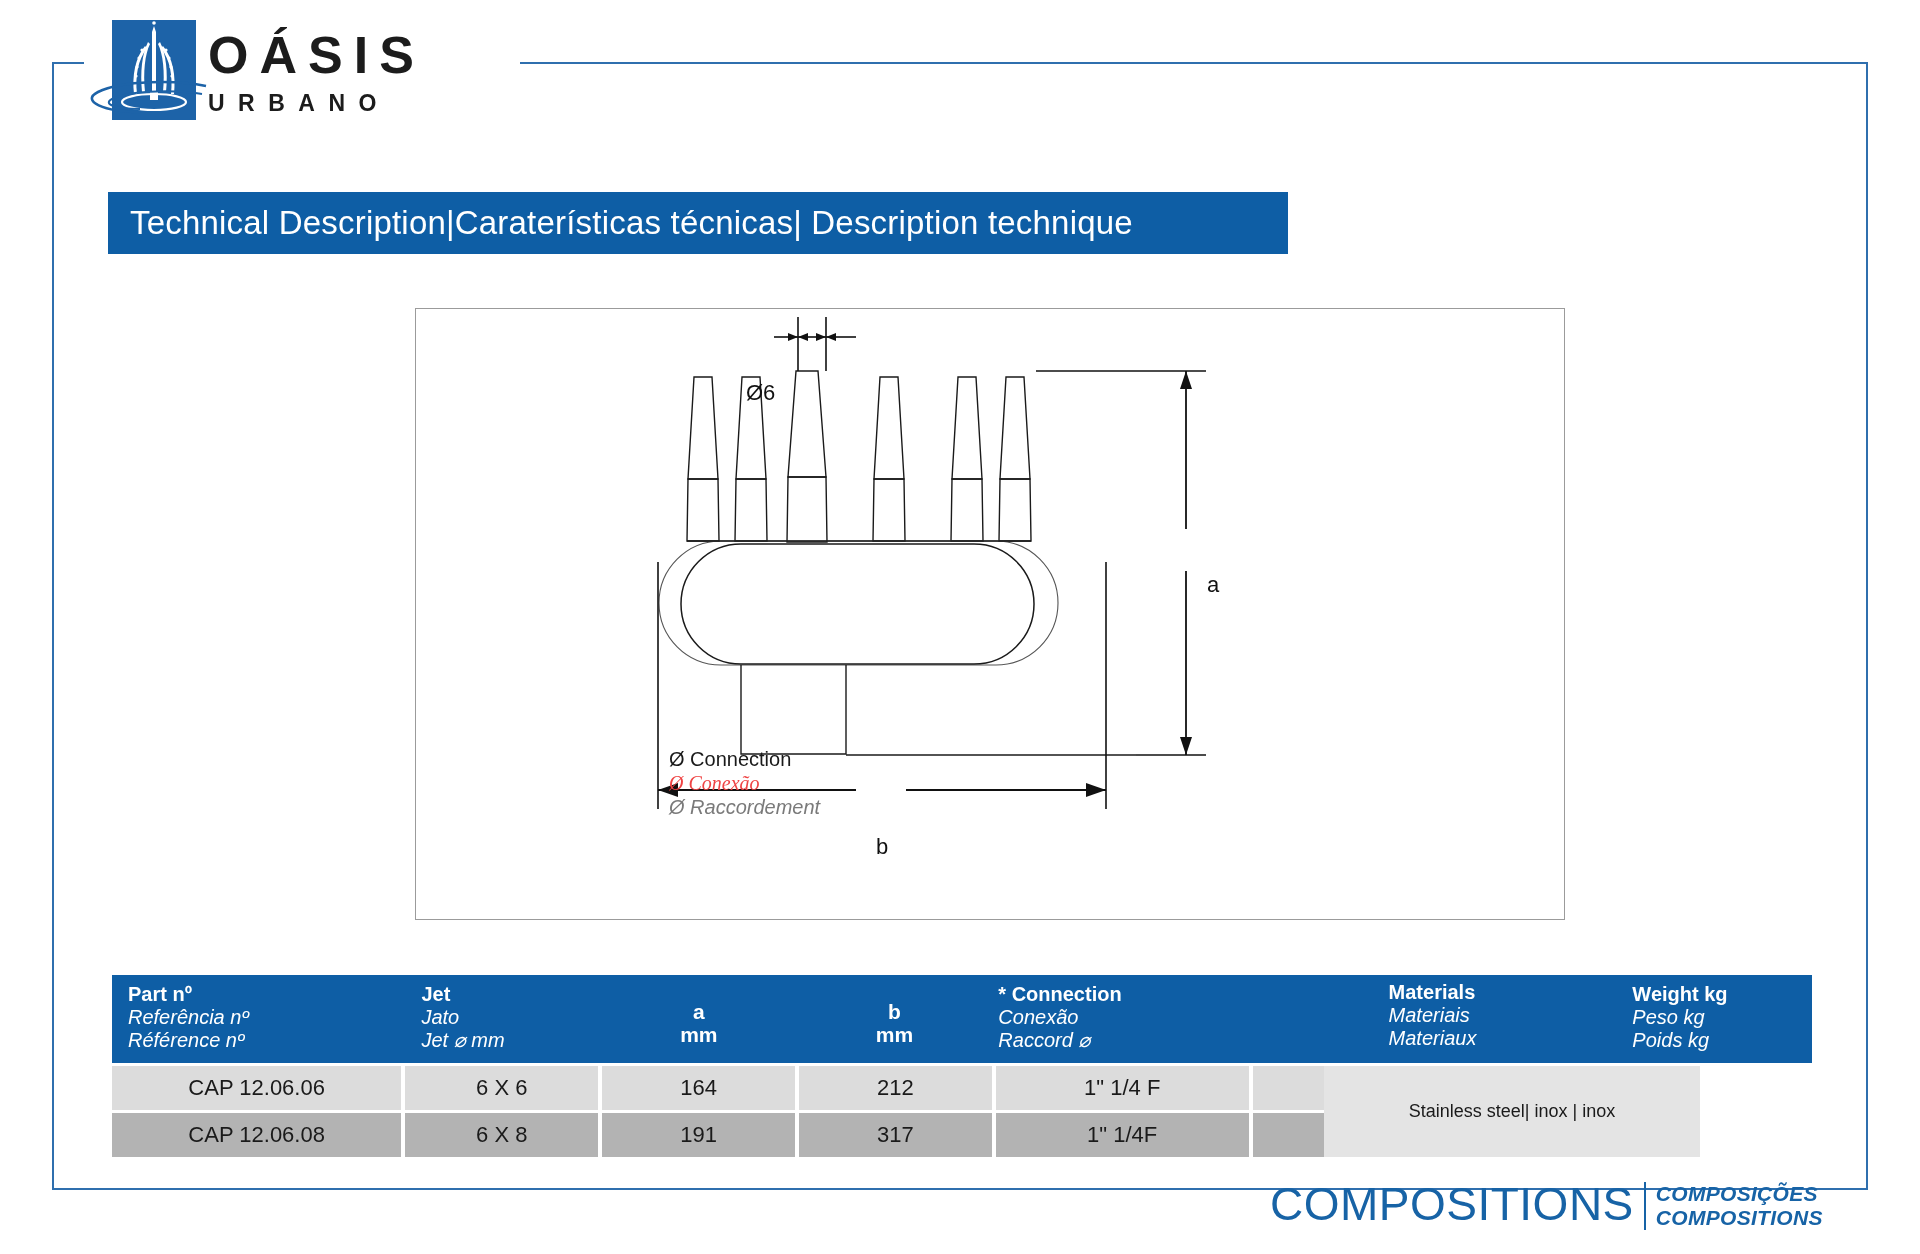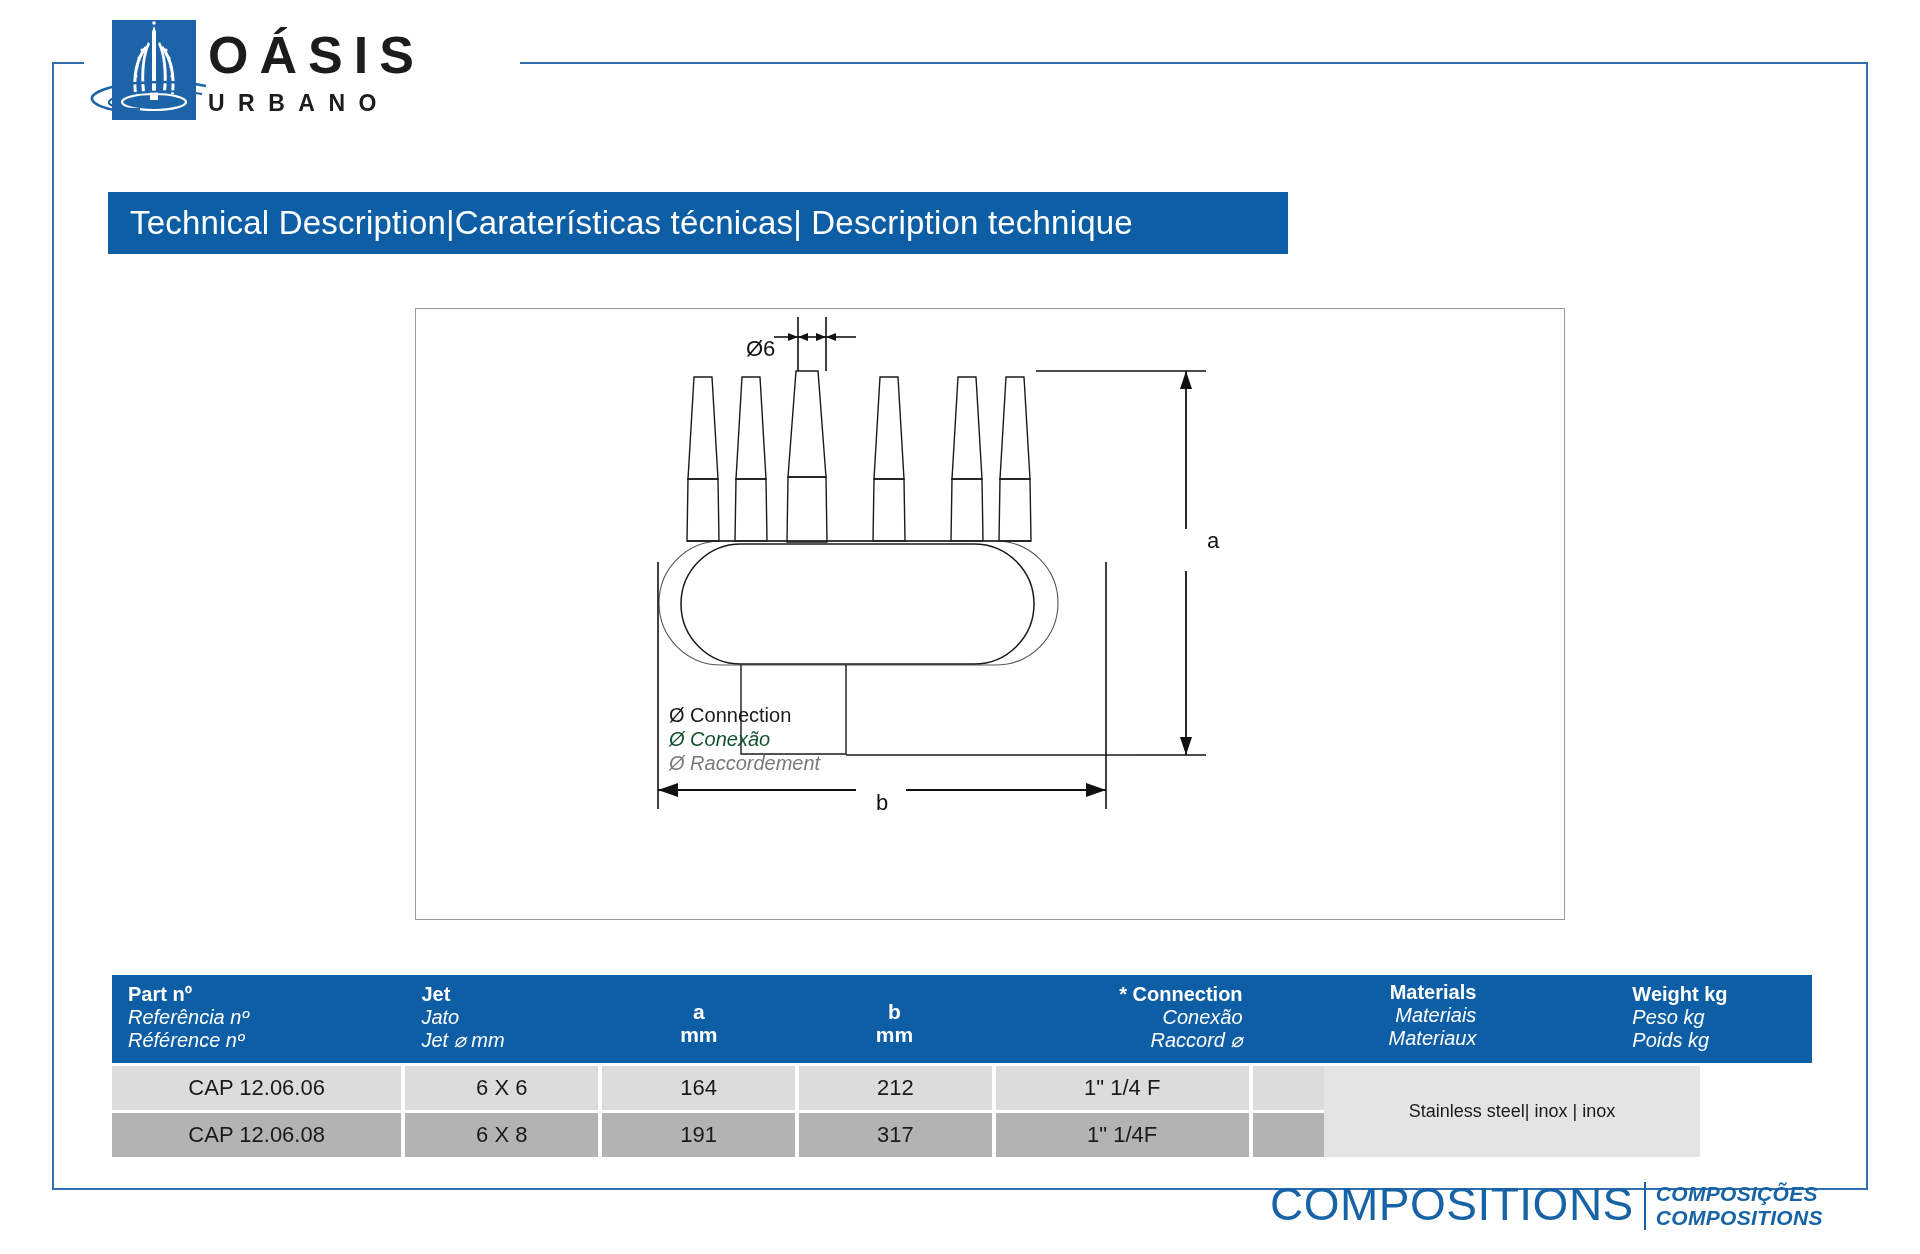--- a/index.html
+++ b/index.html
@@ -49,38 +49,38 @@
   }
 
   
   .drawing-panel {
     position: absolute; left: 415px; top: 308px;
     width: 1150px; height: 612px;
     border: 1px solid #9b9b9b; background: #ffffff;
   }
   .drawing-panel svg { position: absolute; left: 0; top: 0; }
   .dp-label {
-    position: absolute; font-family: "Liberation Sans", sans-serif;
+    position: absolute; font-family: "Liberation Sans", sans-serif; margin-top: 44px;
   }
   .lbl-conn-en { left: 253px; top: 395px; font-size: 20px; font-weight: normal; color:#1a1a1a; white-space: nowrap;}
-  .lbl-conn-pt { left: 253px; top: 419px; font-size: 20px; font-style: italic; color:#14532d; white-space: nowrap;}
+  .lbl-conn-pt { left: 253px; top: 419px; font-size: 20px; font-style: italic; color:#ef4444; white-space: nowrap; font-family: Liberation Serif, serif;}
   .lbl-conn-fr { left: 253px; top: 443px; font-size: 20px; font-style: italic; color:#7a7a7a; white-space: nowrap;}
   .lbl-d6  { left: 330px; top: 27px;  font-size: 22px; color:#111; }
   .lbl-a   { left: 787px; top: 217px; font-size: 22px; color:#111; background:#fff; padding:2px 4px;}
   .lbl-b   { left: 452px; top: 481px; font-size: 22px; color:#111; background:#fff; padding:0 8px;}
 
   
   .table { position: absolute; left: 112px; top: 975px; width: 1700px; }
   .thead { display: flex; gap: 0; height: 88px; }
   .th {
     background: #0e5ea5; color: #fff; position: relative;
     padding: 8px 0 0 0;
   }
   .th-inner { padding: 0 16px; }
-  .th-inner.center { text-align: right; padding: 0 6px; }
+  .th-inner.center { text-align: left; padding: 0 6px; }
   .th-l1 { font-size: 20px; font-weight: bold; line-height: 23px; white-space: nowrap; }
   .th-l2, .th-l3 { font-size: 20px; font-style: italic; line-height: 23px; white-space: nowrap; }
   .th-stack-center { text-align:center; padding-top: 18px; }
   .th-stack-center .s1 { font-size: 21px; font-weight: bold; line-height: 22px; }
   .th-stack-center .s2 { font-size: 21px; font-weight: bold; line-height: 23px; }
   .th-mat { display:flex; flex-direction:column; align-items:center; justify-content:flex-start; padding-top:6px;}
 
   .trow { display: flex; gap: 4px; margin-top: 3px; height: 44px; }
   .td {
     display: flex; align-items: center; justify-content: center;

